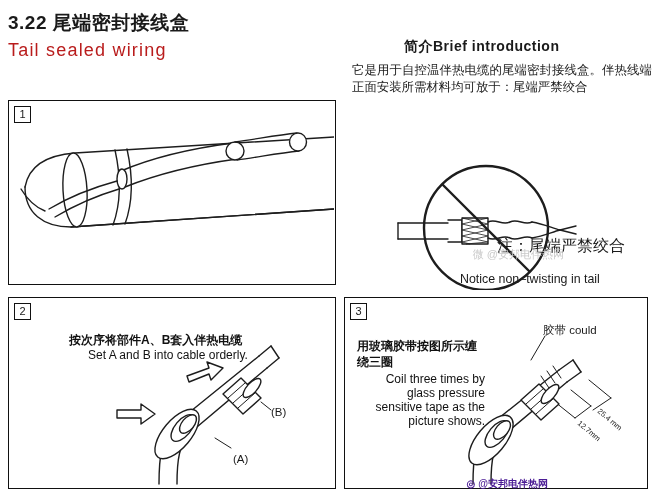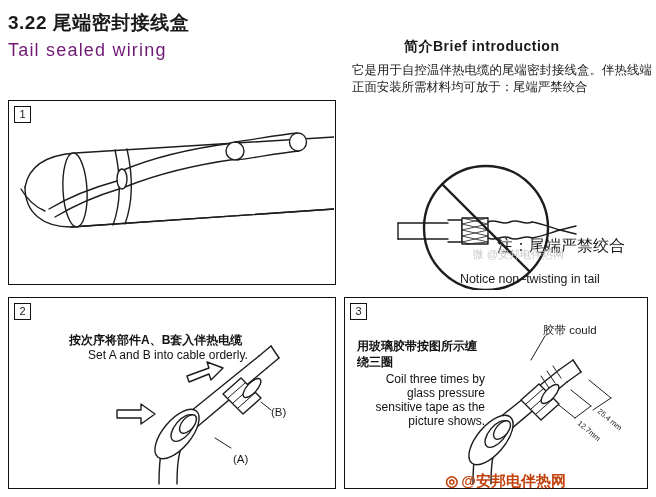--- a/index.html
+++ b/index.html
@@ -16,21 +16,21 @@
   .page { position: relative; width: 570px; height: 497px; }
 
   
   .title-cn {
     position: absolute; left: 8px; top: 10px;
     font-size: 19px; font-weight: bold; letter-spacing: 0.5px;
     white-space: nowrap;
   }
   .title-en {
     position: absolute; left: 8px; top: 40px;
-    font-size: 18px; letter-spacing: 1.2px; color: #701a75;
+    font-size: 18px; letter-spacing: 1.2px; color: #b91c1c;
     white-space: nowrap;
   }
 
   
   .brief-title {
     position: absolute; left: 404px; top: 38px;
     font-size: 14px; font-weight: bold; letter-spacing: 0.5px;
     white-space: nowrap;
   }
   .brief-body {
@@ -83,22 +83,22 @@
     position: absolute; left: 460px; top: 272px;
     font-size: 12.4px; white-space: nowrap;
   }
 
   
   .wm-top {
     position: absolute; right: 6px; top: 247px;
     font-size: 11px; color: #c9c9c9; white-space: nowrap;
   }
   .wm-bottom {
-    position: absolute; right: 4px; bottom: 6px;
-    font-size: 15px; color: #c2410c; font-weight: bold; white-space: nowrap;
+    position: absolute; right: 22px; bottom: 6px;
+    font-size: 10px; color: #4c1d95; font-weight: bold; white-space: nowrap;
   }
   .wm-icon { display:inline-block; margin-right:3px; }
 
   svg { display:block; }
   .ln { fill:none; stroke:#1d1d1d; stroke-width:1.4; stroke-linecap:round; stroke-linejoin:round; }
   .ln-thin { fill:none; stroke:#1d1d1d; stroke-width:1; stroke-linecap:round; stroke-linejoin:round; }
   .fillw { fill:#ffffff; }
 </style>
 </head>
 <body>

